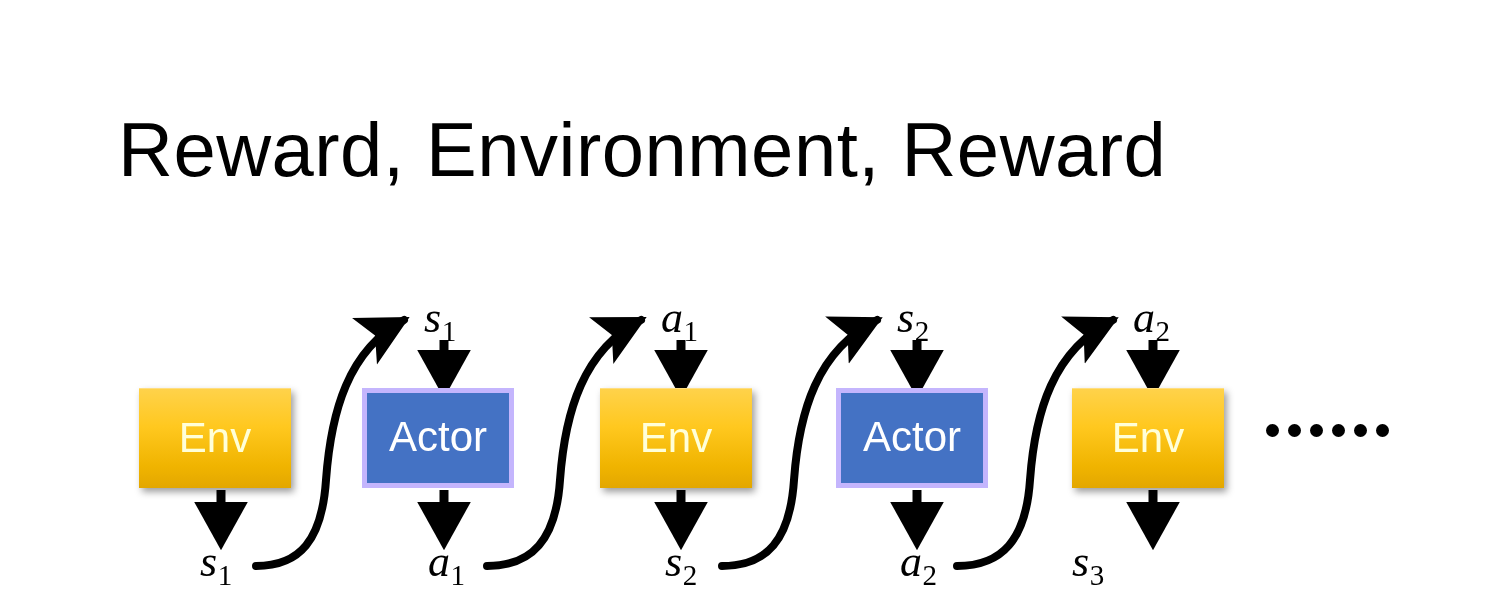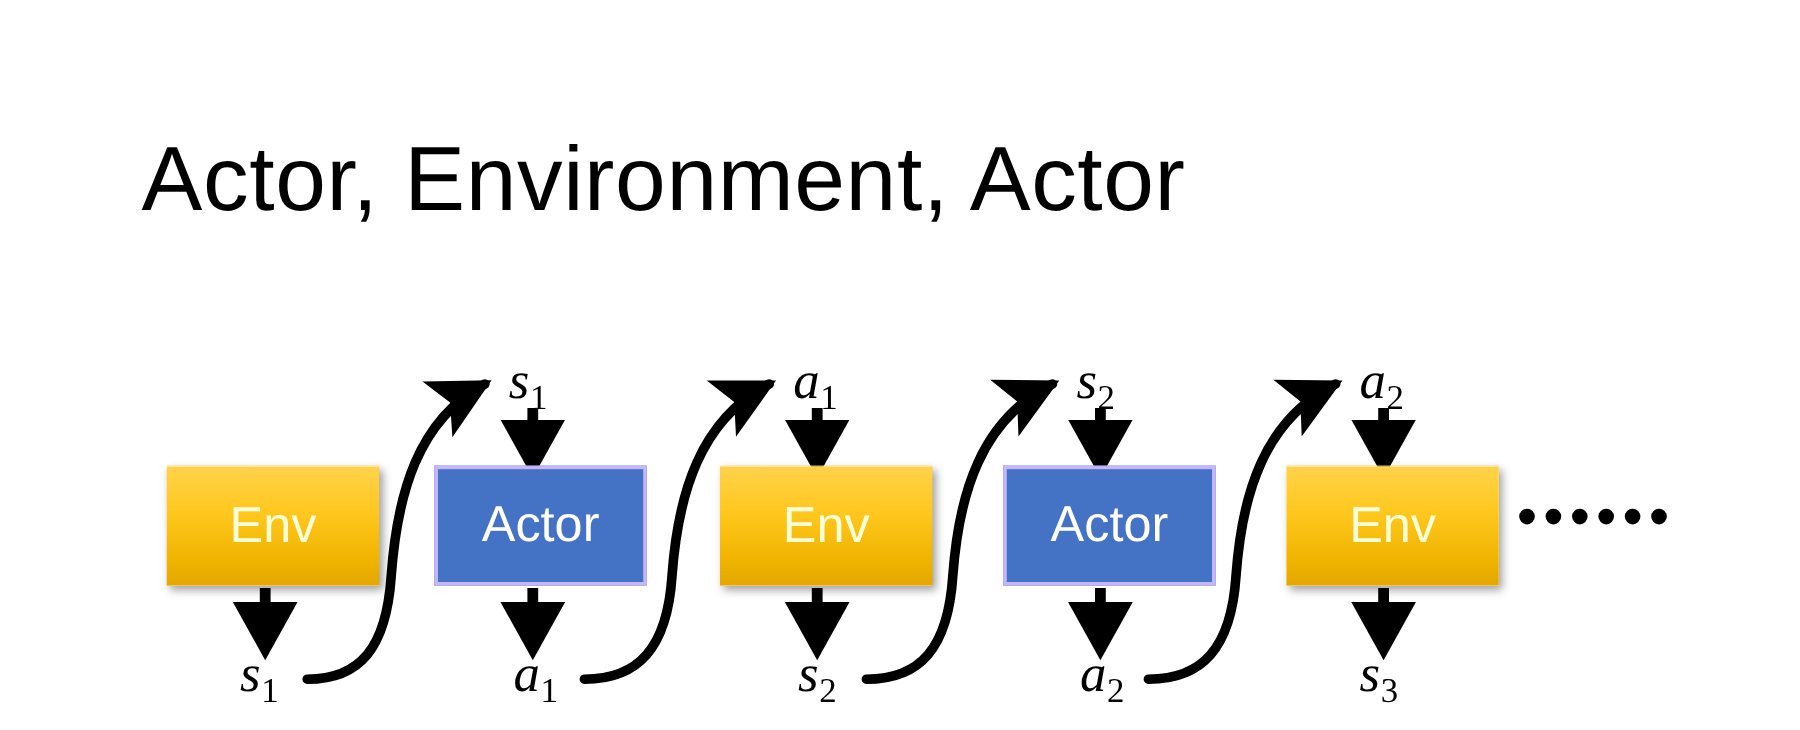--- a/index.html
+++ b/index.html
@@ -51,21 +51,21 @@
     left: 0;
     top: 0;
     width: 1500px;
     height: 608px;
     pointer-events: none;
   }
 
   
   .node-box {
     position: absolute;
-    width: 177px;
+    width: 152px;
     height: 100px;
     display: flex;
     align-items: center;
     justify-content: center;
     box-sizing: border-box;
     font-family: "Liberation Sans", sans-serif;
     font-size: 42px;
     font-weight: 400;
     line-height: 1;
   }
@@ -73,21 +73,21 @@
   .node-box.env {
     background: linear-gradient(to bottom, #FFD24A 0%, #FFC81F 38%, #F0B400 78%, #E3A700 100%);
     color: #FFFFD8;
     box-shadow: 3px 4px 7px rgba(0,0,0,0.38);
     border-top: 1px solid #FFDE80;
   }
 
   .node-box.actor {
     background: #4472C4;
     color: #FFFFFF;
-    border: 3px solid #c4b5fd;
+    border: 5px solid #c4b5fd;
     text-align: center;
   }
 
   .node-label {
     display: block;
     transform: translateY(-1px);
   }
 
   
   .math-label {
@@ -126,21 +126,21 @@
     height: 13px;
     border-radius: 50%;
     background: #000000;
   }
 </style>
 </head>
 <body>
 
 <div id="slide">
 
-  <div id="slide-title">Actor, Environment, Actor</div>
+  <div id="slide-title">Reward, Environment, Reward</div>
 
   <div id="diagram">
 
     <svg id="curves-layer" viewBox="0 0 1500 608">
       <defs>
         <marker id="ahead" markerWidth="9" markerHeight="9" refX="5.6" refY="3.4" orient="auto" markerUnits="strokeWidth">
           <path d="M0,0.1 L6.4,3.4 L0,6.7 L1.5,3.4 Z" fill="#000000"></path>
         </marker>
         <marker id="ahead-big" markerWidth="7" markerHeight="7" refX="3.6" refY="3.0" orient="auto" markerUnits="strokeWidth">
           <path d="M0,0 L5.4,3.0 L0,6.0 Z" fill="#000000"></path>
@@ -212,21 +212,21 @@
     </div>
 
     <div class="math-label" style="left:665px; top:540px;">
       <span>s</span><span class="sub">2</span>
     </div>
 
     <div class="math-label" style="left:900px; top:540px;">
       <span>a</span><span class="sub">2</span>
     </div>
 
-    <div class="math-label" style="left:1133px; top:540px;">
+    <div class="math-label" style="left:1072px; top:540px;">
       <span>s</span><span class="sub">3</span>
     </div>
 
     <div id="ellipsis">
       <span class="dot-group">
         <span class="dot"></span>
         <span class="dot"></span>
         <span class="dot"></span>
       </span>
       <span class="dot-group">

